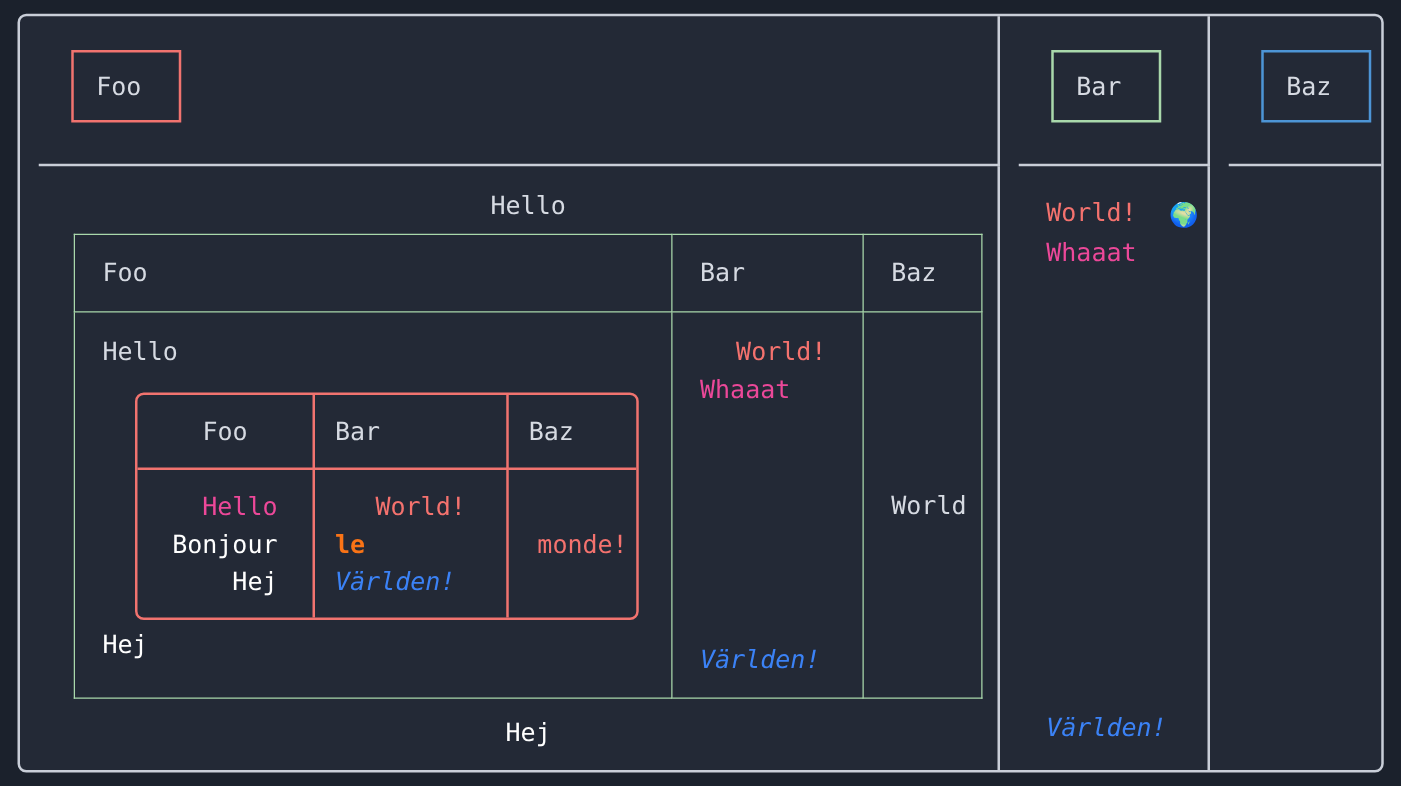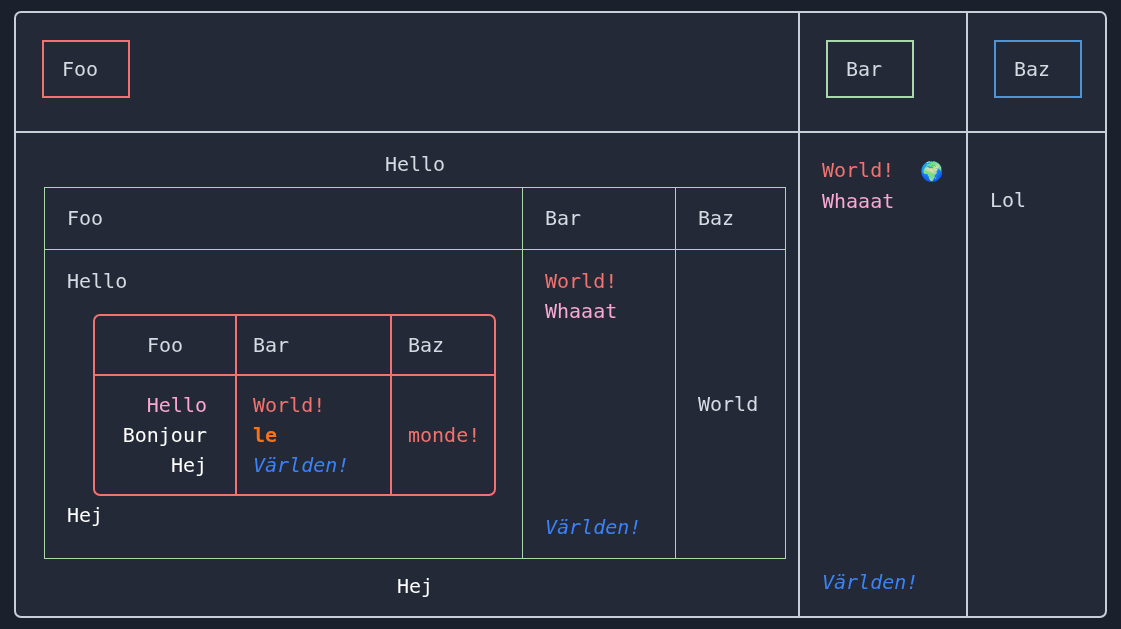--- a/index.html
+++ b/index.html
@@ -32,20 +32,21 @@
     inset: 0;
     display: grid;
     grid-template-columns: 784px 168px 1fr;
     grid-template-rows: 120px 1fr;
   }
 
   .ocell {
     position: relative;
     box-sizing: border-box;
     overflow: hidden;
+    margin-left: 15px;
   }
   
   .ocell.b-right  { border-right: 2px solid #c9ced8; }
   .ocell.b-bottom { border-bottom: 2px solid #c9ced8; }
 
   
   .chip {
     display: inline-flex;
     align-items: center;
     box-sizing: border-box;
@@ -56,22 +57,22 @@
     color: #d6dae2;
     background: transparent;
   }
   .chip.red   { border: 2px solid #f1736f; }
   .chip.green { border: 2px solid #a9d8ab; }
   .chip.blue  { border: 2px solid #4d95d6; }
 
   .pad-chip { padding: 27px 0 0 26px; }
 
   
-  .c-default { color: #f9a8d4; }
-  .c-red     { color: #f4726e; }
+  .c-default { color: #ec4899; }
+  .c-red     { color: #f4726e; text-align: center; }
   .c-blue    { color: #ffffff; }
   .c-orange  { color: #3b82f6; font-style: italic; }
   .c-white   { color: #f97316; }
   .bold      { font-weight: bold; }
 
   
   .cell-pad {
     padding: 22px 0 0 22px;
     font-size: 20px;
     line-height: 30px;
@@ -251,18 +252,15 @@
       <div class="cell-pad">
         <div>
           <span class="c-red">World!</span>
           <span class="emoji">🌍</span>
         </div>
         <div class="c-default">Whaaat</div>
       </div>
       <div class="cell-bottom-abs c-orange">Världen!</div>
     </div>
 
-    <div class="ocell">
-      <div class="cell-pad-lol">Lol</div>
-    </div>
 
   </div>
 </div>
 
 </body></html>

